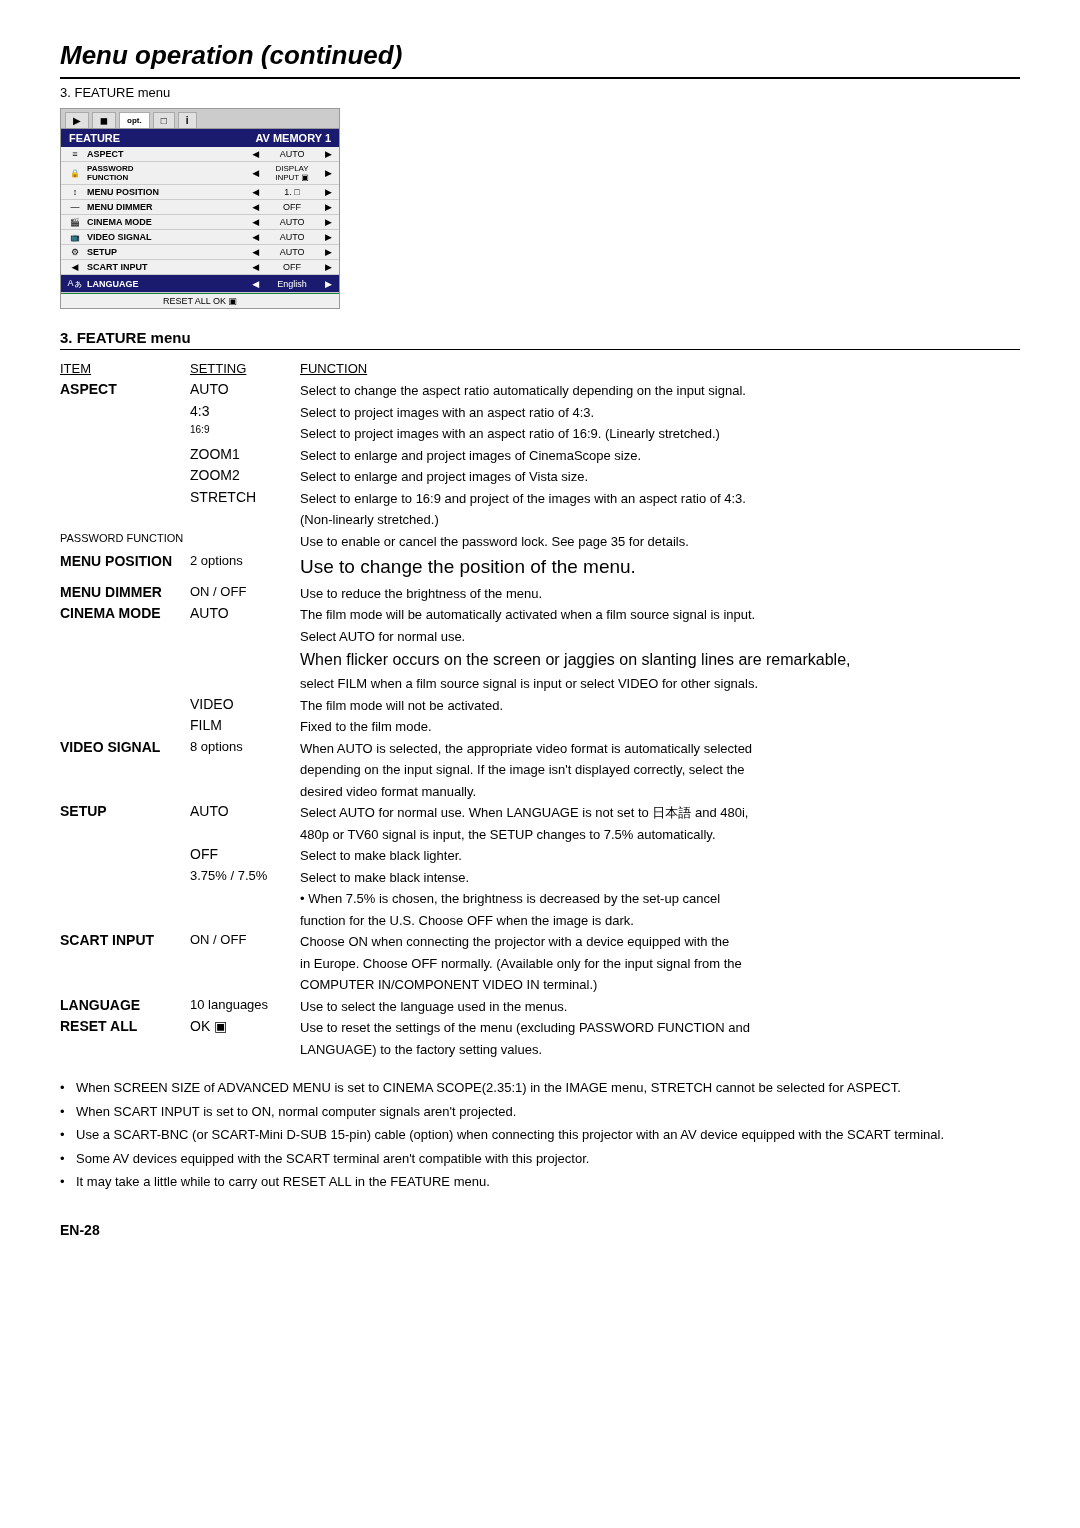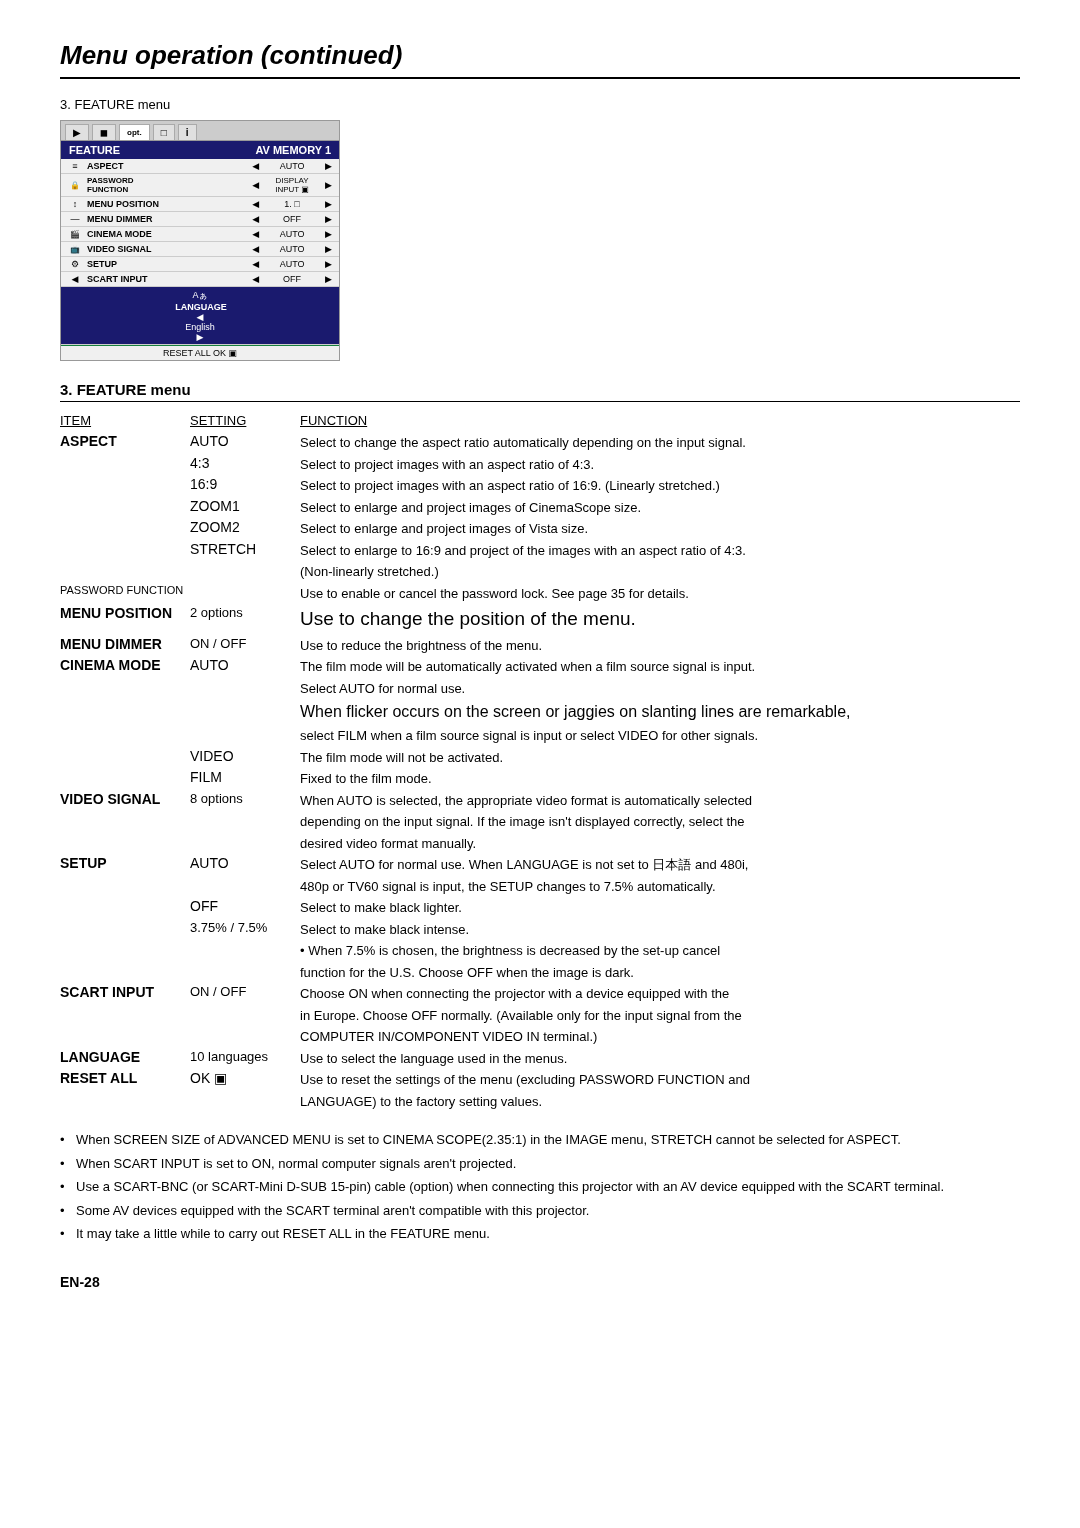--- a/index.html
+++ b/index.html
@@ -11,21 +11,21 @@
       width: 1080px;
       min-height: 1528px;
       padding: 40px 60px;
     }
     h1.page-title {
       font-size: 26px;
       font-style: italic;
       font-weight: bold;
       border-bottom: 2px solid #000;
       padding-bottom: 6px;
-      margin-bottom: 18px;
+      margin-bottom: 6px;
     }
     .feature-menu-label {
       font-size: 13px;
       margin-bottom: 8px;
     }
     
     .menu-ui {
       border: 1px solid #999;
       width: 280px;
       margin-bottom: 20px;
@@ -63,21 +63,20 @@
     .menu-ui-row {
       display: flex;
       align-items: center;
       border-bottom: 1px solid #ccc;
       padding: 2px 4px;
       background: #f0f0f0;
     }
     .menu-ui-row.highlighted {
       background: #1a1a6e;
       color: #fff;
-      flex-direction: column;
     }
     .menu-ui-icon {
       width: 20px;
       font-size: 9px;
       text-align: center;
     }
     .menu-ui-name {
       flex: 1;
       font-size: 9px;
       font-weight: bold;
@@ -271,21 +270,21 @@
         <td style="font-size: 14px;">AUTO</td>
         <td style="font-size: 13px; line-height: 1.5;">Select to change the aspect ratio automatically depending on the input signal.</td>
       </tr>
       <tr>
         <td style="font-size: 13px;"></td>
         <td style="font-size: 14px;">4:3</td>
         <td style="font-size: 13px; line-height: 1.5;">Select to project images with an aspect ratio of 4:3.</td>
       </tr>
       <tr>
         <td style="font-size: 13px;"></td>
-        <td style="font-size: 14px;">16:9</td>
+        <td style="font-size: 10px;">16:9</td>
         <td style="font-size: 13px; line-height: 1.5;">Select to project images with an aspect ratio of 16:9. (Linearly stretched.)</td>
       </tr>
       <tr>
         <td style="font-size: 13px;"></td>
         <td style="font-size: 14px;">ZOOM1</td>
         <td style="font-size: 13px; line-height: 1.5;">Select to enlarge and project images of CinemaScope size.</td>
       </tr>
       <tr>
         <td style="font-size: 13px;"></td>
         <td style="font-size: 14px;">ZOOM2</td>

